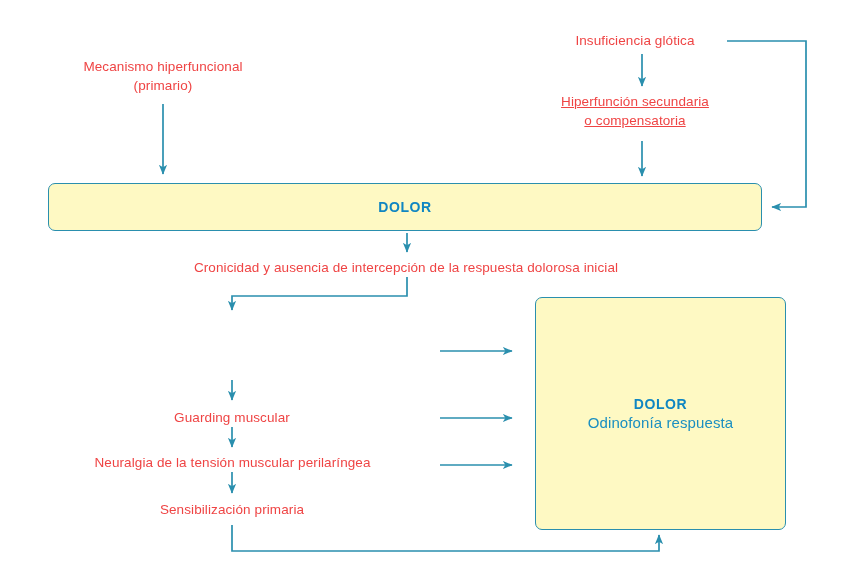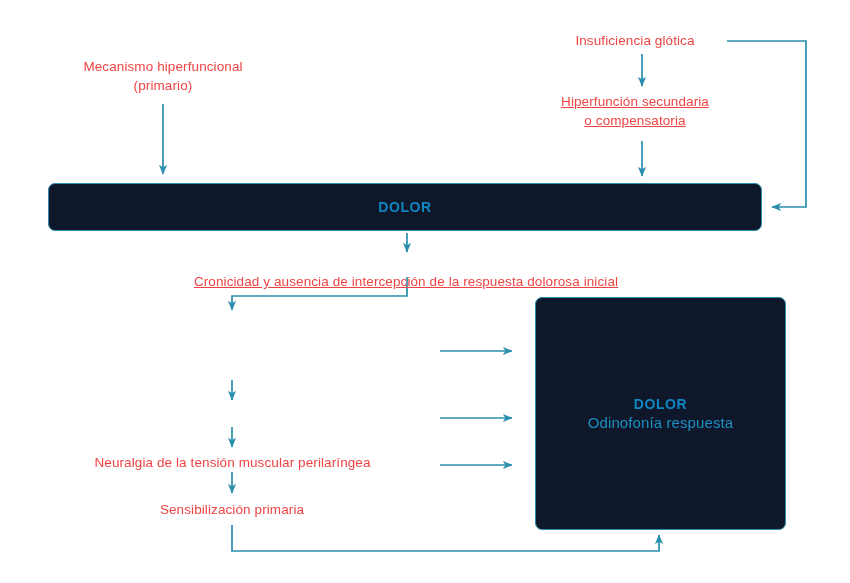--- a/index.html
+++ b/index.html
@@ -27,21 +27,21 @@
     position: absolute;
     color: #ef4444;
     font-size: 13.5px;
     line-height: 19px;
     text-align: center;
     white-space: pre-line;
     letter-spacing: 0.1px;
   }
   .pain-box {
     position: absolute;
-    background: #0f172a;
+    background: #fef9c3;
     border: 1.6px solid #2a8fae;
     border-radius: 7px;
     box-sizing: border-box;
     display: flex;
     flex-direction: column;
     align-items: center;
     justify-content: center;
   }
   .pain-title {
     color: #0f86c2;
@@ -64,21 +64,21 @@
   }
   #box-primaria {
     left: 535px;
     top: 297px;
     width: 251px;
     height: 233px;
   }
   #txt-mecanismo { left: 48px;  top: 57px;  width: 230px; }
   #txt-insuficiencia { left: 540px; top: 31px;  width: 190px; }
   #txt-hiperfuncion { left: 540px; top: 92px;  width: 190px; text-decoration: underline; }
-  #txt-cronicidad { left: 120px; top: 272px; width: 572px; text-decoration: underline; }
+  #txt-cronicidad { left: 120px; top: 258px; width: 572px; }
   #txt-bullets   { left: 25px;  top: 315px; width: 415px; }
   #txt-guarding  { left: 122px; top: 408px; width: 220px; }
   #txt-incremento{ left: 40px;  top: 453px; width: 385px; }
   #txt-sensibilizacion { left: 112px; top: 500px; width: 240px; }
 </style>
 </head>
 <body>
 
 <div id="diagram-root">
 
@@ -121,20 +121,21 @@
 (primario)</div>
 
   <div class="node-text" id="txt-insuficiencia">Insuficiencia glótica</div>
 
   <div class="node-text" id="txt-hiperfuncion">Hiperfunción secundaria
 o compensatoria</div>
 
   <div class="node-text" id="txt-cronicidad">Cronicidad y ausencia de intercepción de la respuesta dolorosa inicial</div>
 
 
+  <div class="node-text" id="txt-guarding">Guarding muscular</div>
 
   <div class="node-text" id="txt-incremento">Neuralgia de la tensión muscular perilaríngea</div>
 
   <div class="node-text" id="txt-sensibilizacion">Sensibilización primaria</div>
 
   <div class="pain-box" id="box-secundaria">
     <div class="pain-title">DOLOR</div>
   </div>
 
   <div class="pain-box" id="box-primaria">

